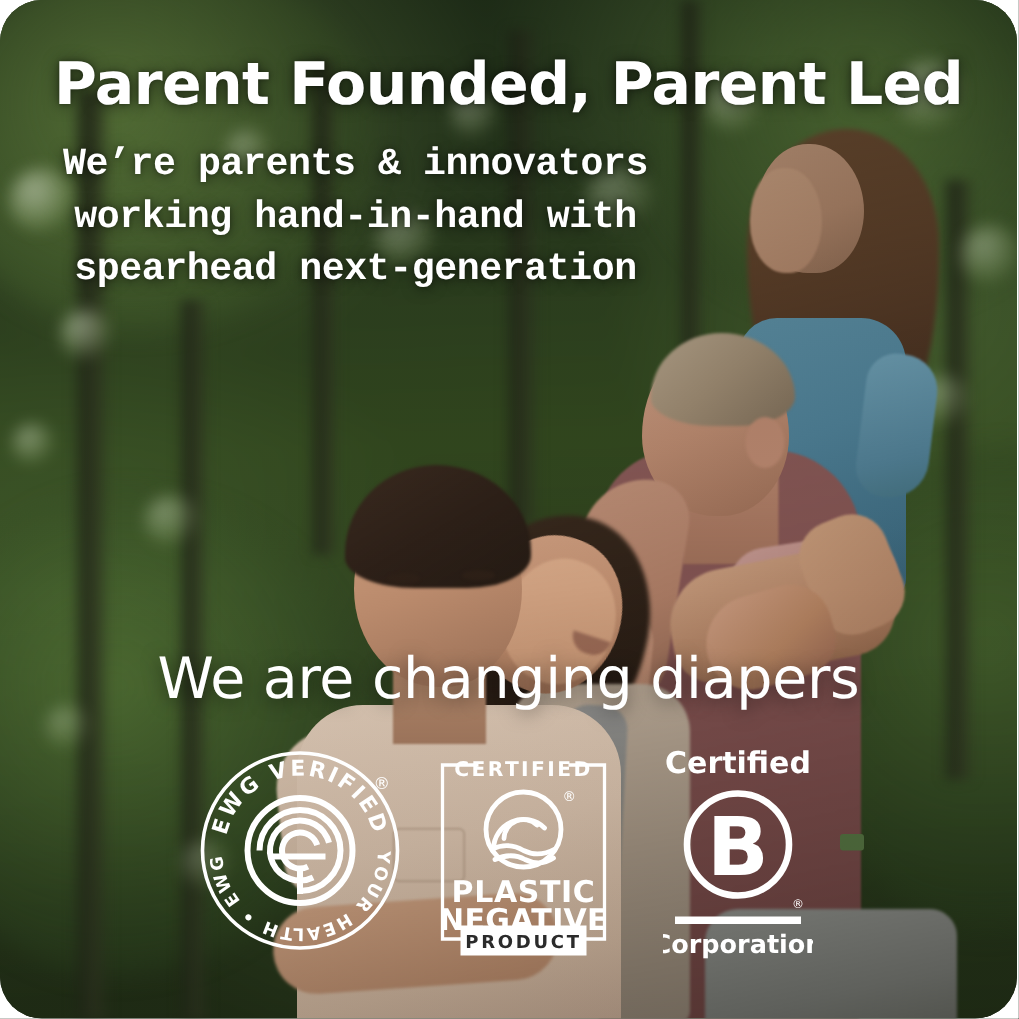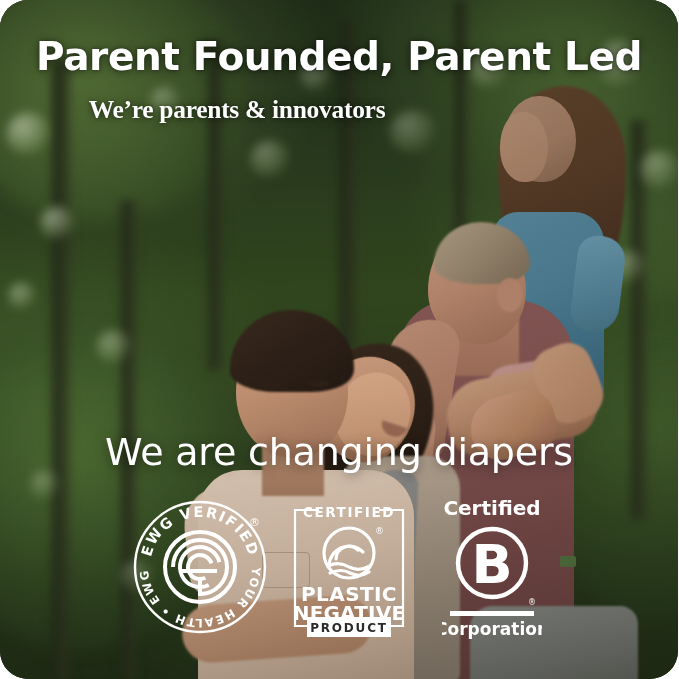--- a/index.html
+++ b/index.html
@@ -368,21 +368,21 @@
     white-space: nowrap;
   }
 
   .subcopy {
     position: absolute;
     left: 18px;
     top: 92px;
     width: 438px;
     text-align: center;
     color: #ffffff;
-    font-family: Liberation Serif, serif;
+    font-family: Liberation Mono, monospace;
     font-size: 25.5px;
     font-weight: 700;
     line-height: 35px;
     letter-spacing: -0.3px;
     text-shadow: 0 1px 9px rgba(0,0,0,.55), 0 0 3px rgba(0,0,0,.3);
   }
   .subcopy div { white-space: nowrap; }
 
   .tagline {
     position: absolute;
@@ -510,20 +510,22 @@
 
     <div class="grade"></div>
   </div>
 
   <div class="overlay">
 
     <div class="headline">Parent Founded, Parent Led</div>
 
     <div class="subcopy">
       <div>We’re parents &amp; innovators</div>
+      <div>working hand-in-hand with</div>
+      <div>spearhead next-generation</div>
     </div>
 
     <div class="tagline">We are changing diapers</div>
 
     <div class="badge-row">
 
       <div class="badge-ewg">
         <svg viewBox="0 0 134 134" width="134" height="134" aria-hidden="true">
           <defs>
             <path id="ewgTop" d="M 17,67 A 50,50 0 0 1 117,67"></path>

